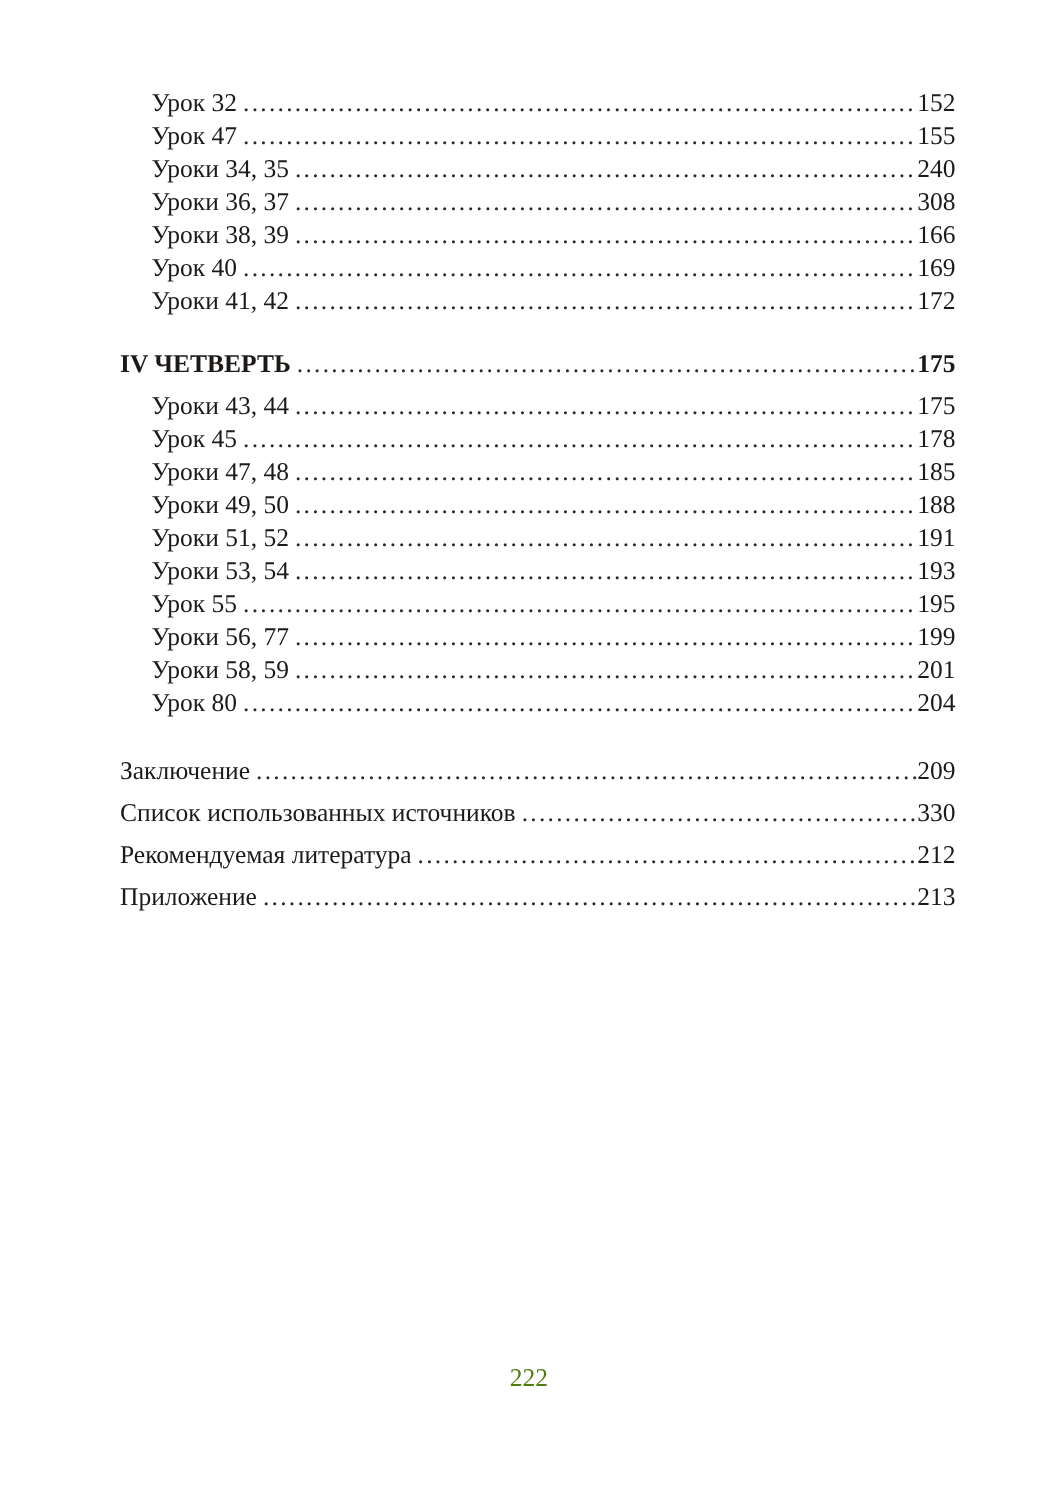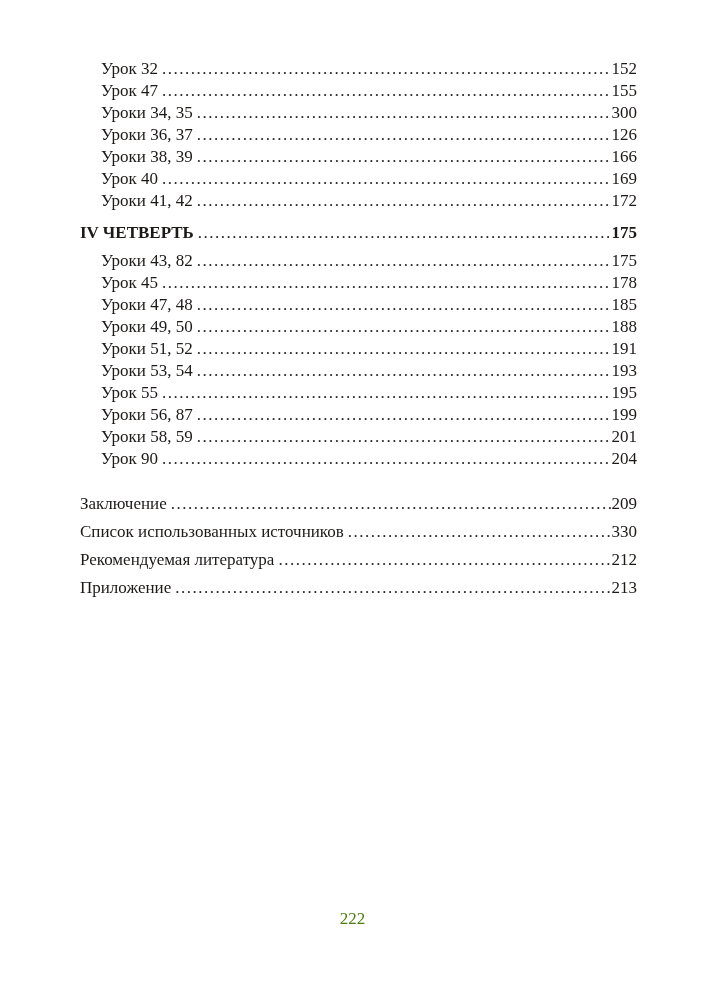--- a/index.html
+++ b/index.html
@@ -27,21 +27,21 @@
     align-items: baseline;
     height: 22px;
     line-height: 22px;
     font-size: 17px;
     white-space: nowrap;
   }
   .toc-row.indent {
     padding-left: 21px;
   }
   .toc-row.heading-row {
-    margin-top: 10px;
+    margin-top: 20px;
     margin-bottom: 6px;
     font-weight: bold;
   }
   .back-matter {
     margin-top: 20px;
   }
   .toc-row.back-row {
     height: 28px;
     line-height: 28px;
   }
@@ -91,26 +91,26 @@
           <span class="toc-page">152</span>
         </div>
         <div class="toc-row indent">
           <span class="toc-title">Урок 47</span>
           <span class="dots"></span>
           <span class="toc-page">155</span>
         </div>
         <div class="toc-row indent">
           <span class="toc-title">Уроки 34, 35</span>
           <span class="dots"></span>
-          <span class="toc-page">300</span>
+          <span class="toc-page">240</span>
         </div>
         <div class="toc-row indent">
           <span class="toc-title">Уроки 36, 37</span>
           <span class="dots"></span>
-          <span class="toc-page">126</span>
+          <span class="toc-page">308</span>
         </div>
         <div class="toc-row indent">
           <span class="toc-title">Уроки 38, 39</span>
           <span class="dots"></span>
           <span class="toc-page">166</span>
         </div>
         <div class="toc-row indent">
           <span class="toc-title">Урок 40</span>
           <span class="dots"></span>
           <span class="toc-page">169</span>
@@ -123,21 +123,21 @@
       </div>
 
     <div class="toc-row heading-row">
       <span class="toc-title">IV ЧЕТВЕРТЬ</span>
       <span class="dots"></span>
       <span class="toc-page">175</span>
     </div>
 
     <div id="section-items">
         <div class="toc-row indent">
-          <span class="toc-title">Уроки 43, 82</span>
+          <span class="toc-title">Уроки 43, 44</span>
           <span class="dots"></span>
           <span class="toc-page">175</span>
         </div>
         <div class="toc-row indent">
           <span class="toc-title">Урок 45</span>
           <span class="dots"></span>
           <span class="toc-page">178</span>
         </div>
         <div class="toc-row indent">
           <span class="toc-title">Уроки 47, 48</span>
@@ -158,31 +158,31 @@
           <span class="toc-title">Уроки 53, 54</span>
           <span class="dots"></span>
           <span class="toc-page">193</span>
         </div>
         <div class="toc-row indent">
           <span class="toc-title">Урок 55</span>
           <span class="dots"></span>
           <span class="toc-page">195</span>
         </div>
         <div class="toc-row indent">
-          <span class="toc-title">Уроки 56, 87</span>
+          <span class="toc-title">Уроки 56, 77</span>
           <span class="dots"></span>
           <span class="toc-page">199</span>
         </div>
         <div class="toc-row indent">
           <span class="toc-title">Уроки 58, 59</span>
           <span class="dots"></span>
           <span class="toc-page">201</span>
         </div>
         <div class="toc-row indent">
-          <span class="toc-title">Урок 90</span>
+          <span class="toc-title">Урок 80</span>
           <span class="dots"></span>
           <span class="toc-page">204</span>
         </div>
       </div>
 
     <div id="back-matter-items" class="back-matter">
         <div class="toc-row back-row">
           <span class="toc-title">Заключение</span>
           <span class="dots"></span>
           <span class="toc-page">209</span>

